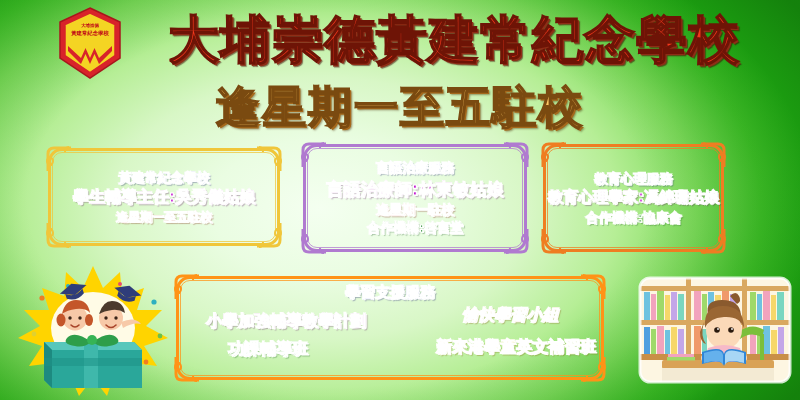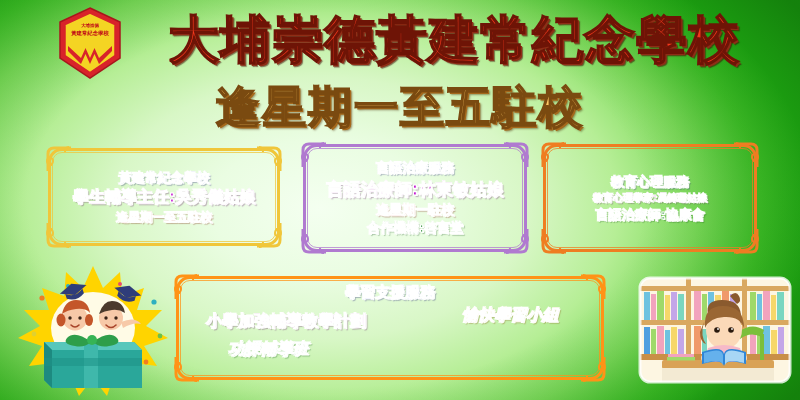--- a/index.html
+++ b/index.html
@@ -108,28 +108,28 @@
     font-weight:bold;
     white-space:nowrap;
     line-height:1.18;
   }
 
   
   .t-blue   { color:#3c46ff; -webkit-text-stroke:1.1px #ffffff; text-shadow:1.4px 1.4px 0 rgba(255,255,255,.95), 2.2px 2.2px 1px rgba(40,40,120,.35); }
   .t-purple { color:#c41cd0; -webkit-text-stroke:1.1px #ffffff; text-shadow:1.4px 1.4px 0 rgba(255,255,255,.95), 2.2px 2.2px 1px rgba(90,20,95,.32); }
   .t-red    { color:#f2301d; -webkit-text-stroke:1.1px #ffffff; text-shadow:1.4px 1.4px 0 rgba(255,255,255,.95), 2.2px 2.2px 1px rgba(120,25,10,.32); }
   .t-dgreen { color:#0d7a18; -webkit-text-stroke:1.1px #ffffff; text-shadow:1.4px 1.4px 0 rgba(255,255,255,.95), 2.2px 2.2px 1px rgba(10,70,15,.30); }
-  .t-green  { color:#18b020; -webkit-text-stroke:1.1px #ffffff; text-shadow:1.4px 1.4px 0 rgba(255,255,255,.95), 2.2px 2.2px 1px rgba(10,80,15,.30);font-style:italic; }
+  .t-green  { color:#18b020; -webkit-text-stroke:1.1px #ffffff; text-shadow:1.4px 1.4px 0 rgba(255,255,255,.95), 2.2px 2.2px 1px rgba(10,80,15,.30); }
   .t-orange { color:#ff8a10; -webkit-text-stroke:1.1px #ffffff; text-shadow:1.4px 1.4px 0 rgba(255,255,255,.95), 2.2px 2.2px 1px rgba(130,70,0,.30); }
   .t-gold   { color:#ffd21e; -webkit-text-stroke:1.2px #ffffff; text-shadow:1.4px 1.4px 0 rgba(255,255,255,.95), 2.2px 2.2px 1px rgba(130,100,0,.34); }
 
   
   #box-counselling { left:48px;  top:148px; width:232px; height:98px; }
   #box-speech      { left:303px; top:144px; width:224px; height:108px; }
-  #box-psych       { left:543px; top:144px; width:214px; height:108px; }
+  #box-psych       { left:543px; top:144px; width:181px; height:108px; }
   #box-learning    { left:176px; top:276px; width:428px; height:104px; }
 
   
   #box-learning .lines{ display:block;padding-left:39px; }
   .lb-title{ position:absolute; left:0; right:0; top:8px; text-align:center; }
   .lb-l1{ position:absolute; left:30px;  top:36px; }
   .lb-l2{ position:absolute; left:52px;  top:64px; }
   .lb-r1{ position:absolute; right:46px; top:30px; }
   .lb-r2{ position:absolute; right:8px;  top:62px; }
 
@@ -265,22 +265,22 @@
       </span>
     <span class="corner c-br">
         <svg viewBox="0 0 26 26" xmlns="http://www.w3.org/2000/svg">
           <path d="M26 3 L9 3 Q3 3 3 9 L3 26" fill="none" stroke="#ef7d22" stroke-width="3" stroke-linecap="round"></path>
           <path d="M7 20 q-5 0 -5 -4 q0 -3 3 -3 q3 0 3 3 q0 4 -5 4" fill="none" stroke="#ef7d22" stroke-width="2"></path>
           <path d="M20 7 q0 -5 4 -5" fill="none" stroke="#ef7d22" stroke-width="2"></path>
         </svg>
       </span>
     <div class="lines">
       <div class="ln t-blue" style="font-size: 13px; margin: 1.5px 0px;">教育心理服務</div>
-      <div class="ln t-purple" style="font-size: 10px; margin: 1.5px 0px; text-align: right;">教育心理學家:馮錦珊姑娘</div>
-      <div class="ln t-dgreen" style="font-size: 13px; margin: 1.5px 0px;">言語治療師:協康會</div>
+      <div class="ln t-purple" style="font-size: 15px; margin: 1.5px 0px; text-align: right;">教育心理學家:馮錦珊姑娘</div>
+      <div class="ln t-dgreen" style="font-size: 13px; margin: 1.5px 0px;">合作機構:協康會</div>
     </div>
   </div>
 
   <div class="box" id="box-learning">
     <div class="frame" style="border-color: rgb(255, 147, 23);"></div>
     <div class="frame2" style="border-color: rgb(255, 147, 23);"></div>
     <span class="corner c-tl">
         <svg viewBox="0 0 26 26" xmlns="http://www.w3.org/2000/svg">
           <path d="M26 3 L9 3 Q3 3 3 9 L3 26" fill="none" stroke="#ff9317" stroke-width="3" stroke-linecap="round"></path>
           <path d="M7 20 q-5 0 -5 -4 q0 -3 3 -3 q3 0 3 3 q0 4 -5 4" fill="none" stroke="#ff9317" stroke-width="2"></path>
@@ -306,20 +306,21 @@
           <path d="M26 3 L9 3 Q3 3 3 9 L3 26" fill="none" stroke="#ff9317" stroke-width="3" stroke-linecap="round"></path>
           <path d="M7 20 q-5 0 -5 -4 q0 -3 3 -3 q3 0 3 3 q0 4 -5 4" fill="none" stroke="#ff9317" stroke-width="2"></path>
           <path d="M20 7 q0 -5 4 -5" fill="none" stroke="#ff9317" stroke-width="2"></path>
         </svg>
       </span>
     <div class="lines">
       <div class="ln lb-title t-blue" style="font-size: 15px;">學習支援服務</div>
       <div class="ln lb-l1 t-purple" style="font-size: 16px;">小學加強輔導教學計劃</div>
       <div class="ln lb-l2 t-green" style="font-size: 16px;">功課輔導班</div>
       <div class="ln lb-r1 t-orange" style="font-size: 16px; font-style: italic;">愉快學習小組</div>
+      <div class="ln lb-r2 t-gold" style="font-size: 16px;">新來港學童英文補習班</div>
     </div>
   </div>
 
   <div class="deco" id="gift-deco">
     <svg viewBox="0 0 170 138" xmlns="http://www.w3.org/2000/svg">
 
       <polygon fill="#ffd400" points="85,4 95,26 112,10 114,34 136,26 129,48 154,48 138,64 160,76 136,84 149,104 124,101 128,125 106,113 99,134 85,116 71,134 62,113 42,124 45,101 21,104 34,84 10,76 32,64 16,48 41,48 34,26 56,34 58,10 75,26"></polygon>
 
       <ellipse cx="85" cy="66" rx="42" ry="36" fill="#fffdf2" opacity=".95"></ellipse>
 

